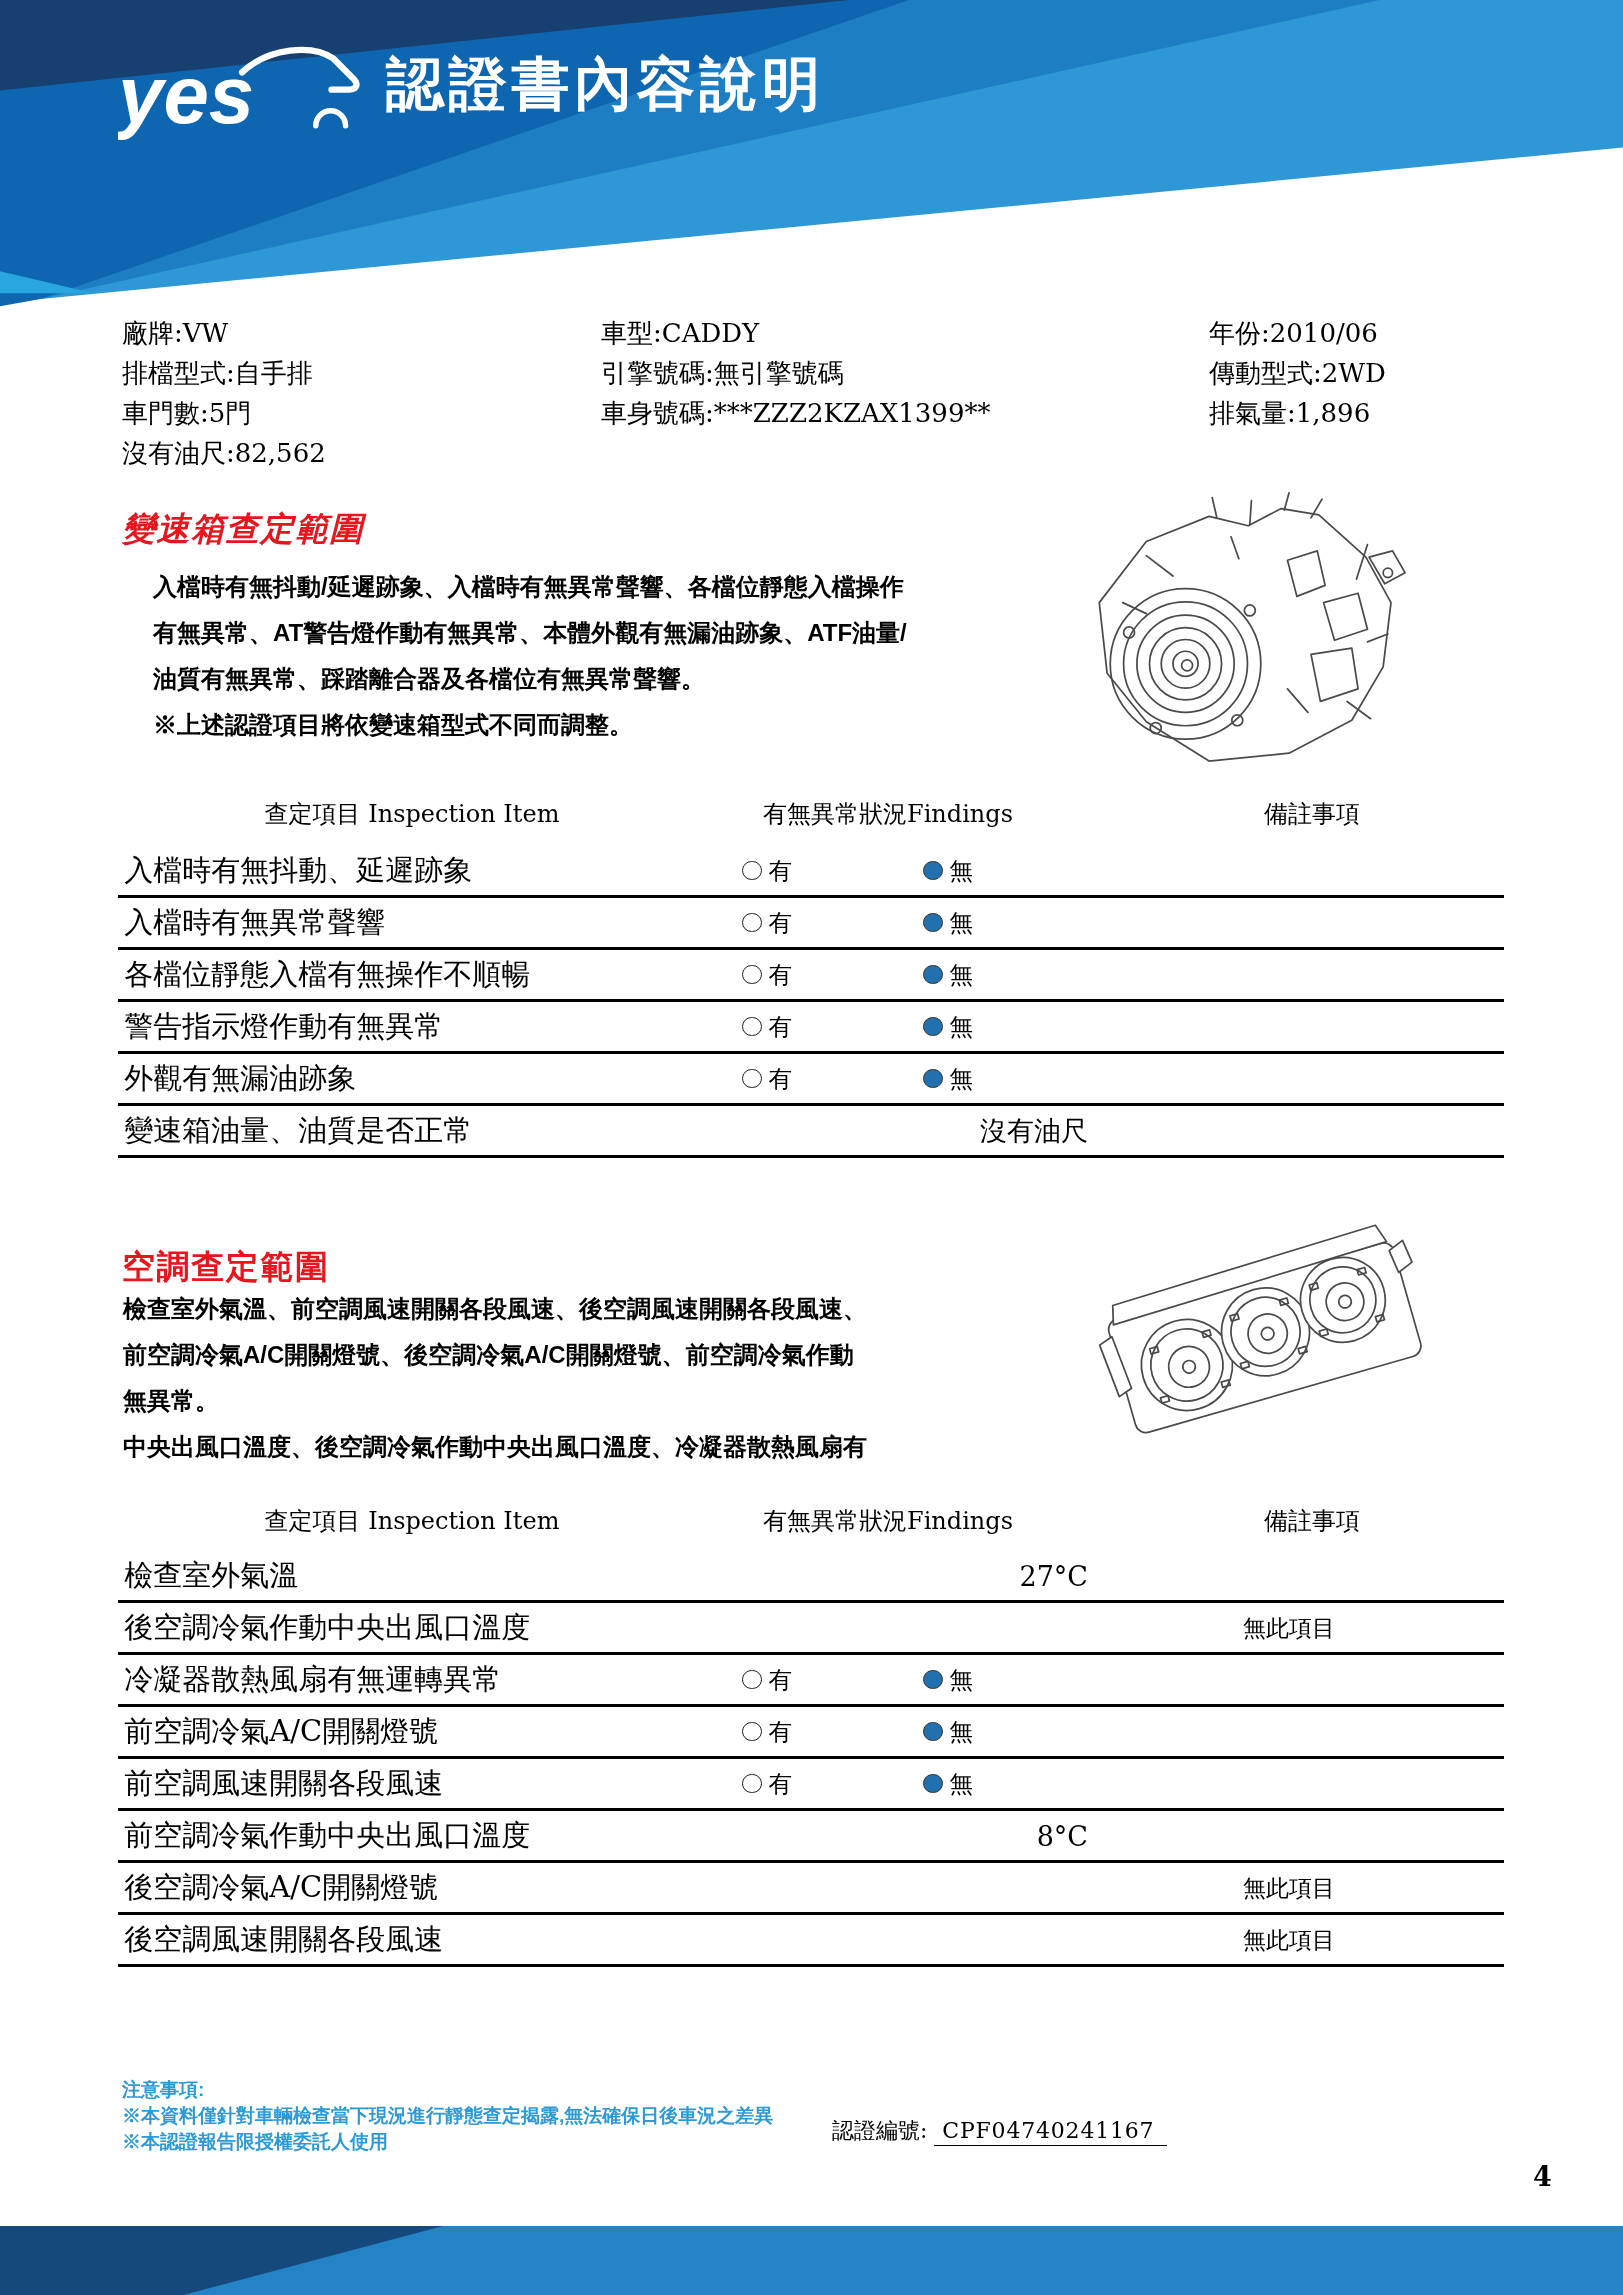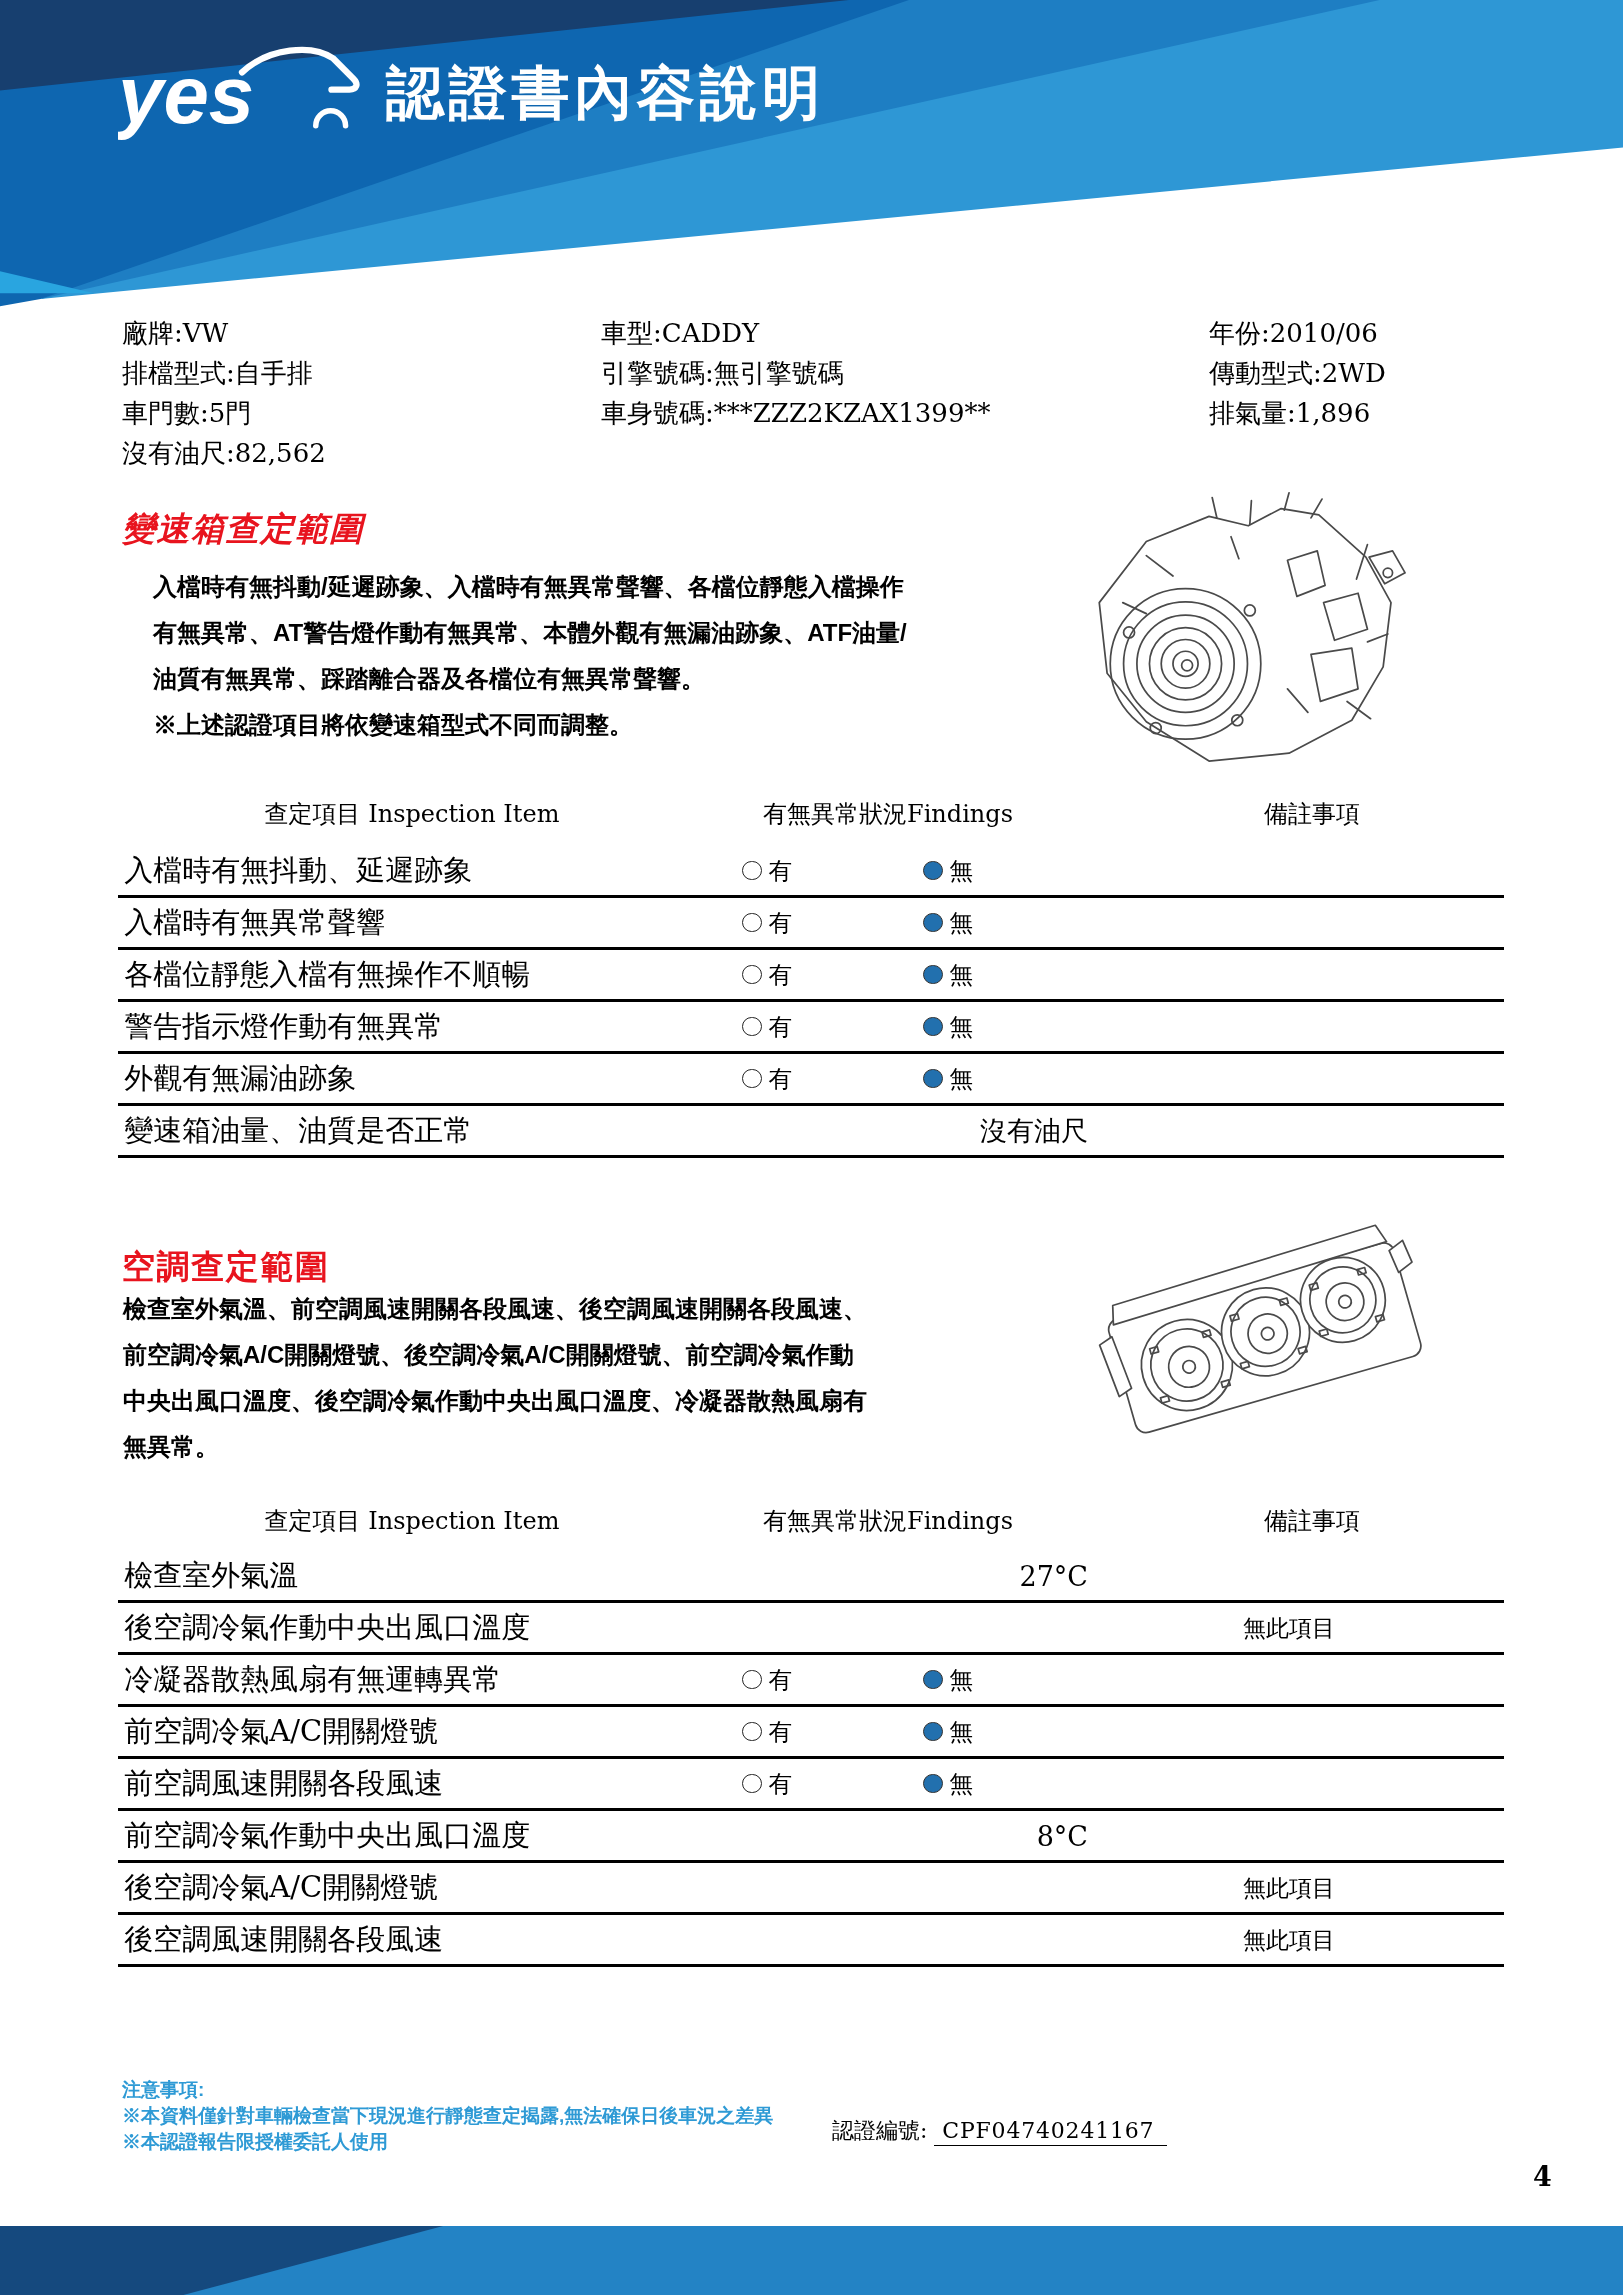--- a/index.html
+++ b/index.html
@@ -8,21 +8,21 @@
 
   
   .hdr{position:absolute;left:0;top:0;width:1623px;height:369px;overflow:hidden;}
   .hdr .layer{position:absolute;inset:0;}
   .l-light{background:#2e97d5;clip-path:polygon(36% 0,100% 0,100% 40%,2.5% 81%);}
   .l-mid{background:#1e7ec3;clip-path:polygon(50% 0,85% 0,2.5% 81%);}
   .l-main{background:#0e66b0;clip-path:polygon(0 0,56% 0,2.5% 81%,0 83%);}
   .l-tip{background:#29a5e0;clip-path:polygon(0 73.5%,5.8% 79.5%,0 79.5%);}
   .l-dark{background:#173f6f;clip-path:polygon(0 0,52.3% 0,0 24.5%);}
   .hdr-title{position:absolute;left:386px;top:46px;font-family:"Liberation Sans",sans-serif;
-             font-weight:bold;font-size:58px;letter-spacing:4.7px;color:#fff;margin-top:9px;}
+             font-weight:bold;font-size:58px;letter-spacing:4.7px;color:#fff;}
   .logo-svg{position:absolute;left:118px;top:41px;}
 
   
   .info-col{position:absolute;top:313px;font-size:26px;line-height:40px;white-space:nowrap;}
   .ic1{left:122px;} .ic2{left:601px;} .ic3{left:1209px;}
 
   
   .sec-title{position:absolute;left:122px;color:#e8141e;font-family:"Liberation Sans",sans-serif;
              font-weight:bold;font-size:33px;letter-spacing:1.6px;}
   .desc{position:absolute;left:123px;font-family:"Liberation Sans",sans-serif;font-weight:bold;
@@ -186,22 +186,22 @@
   <div class="trow">
     <span class="c-item">變速箱油量、油質是否正常</span>
     <span class="c-find">沒有油尺</span>
   </div>
 </div>
 
 <div class="sec-title" style="top:1245px;">空調查定範圍</div>
 <div class="desc" style="top:1286px;">
   <div>檢查室外氣溫、前空調風速開關各段風速、後空調風速開關各段風速、</div>
   <div>前空調冷氣A/C開關燈號、後空調冷氣A/C開關燈號、前空調冷氣作動</div>
+  <div>無異常。</div>
   <div>中央出風口溫度、後空調冷氣作動中央出風口溫度、冷凝器散熱風扇有</div>
-  <div>無異常。</div>
 </div>
 
 <svg class="ill" style="left:1096px;top:1213px;" width="338" height="251" viewBox="0 0 430 320">
   <g transform="rotate(-16 215 160)">
     <rect class="lnw" x="26" y="84" width="378" height="150" rx="14"></rect>
     <path class="lnw" d="M40,66 L390,60 L398,84 L34,90 Z"></path>
     <path class="lnw" d="M10,110 l18,-6 l6,70 l-18,6 Z"></path>
     <path class="lnw" d="M398,96 l20,-8 l4,30 l-20,8 Z"></path>
     <g>
       <circle class="lnw" cx="110" cy="165" r="58"></circle>

